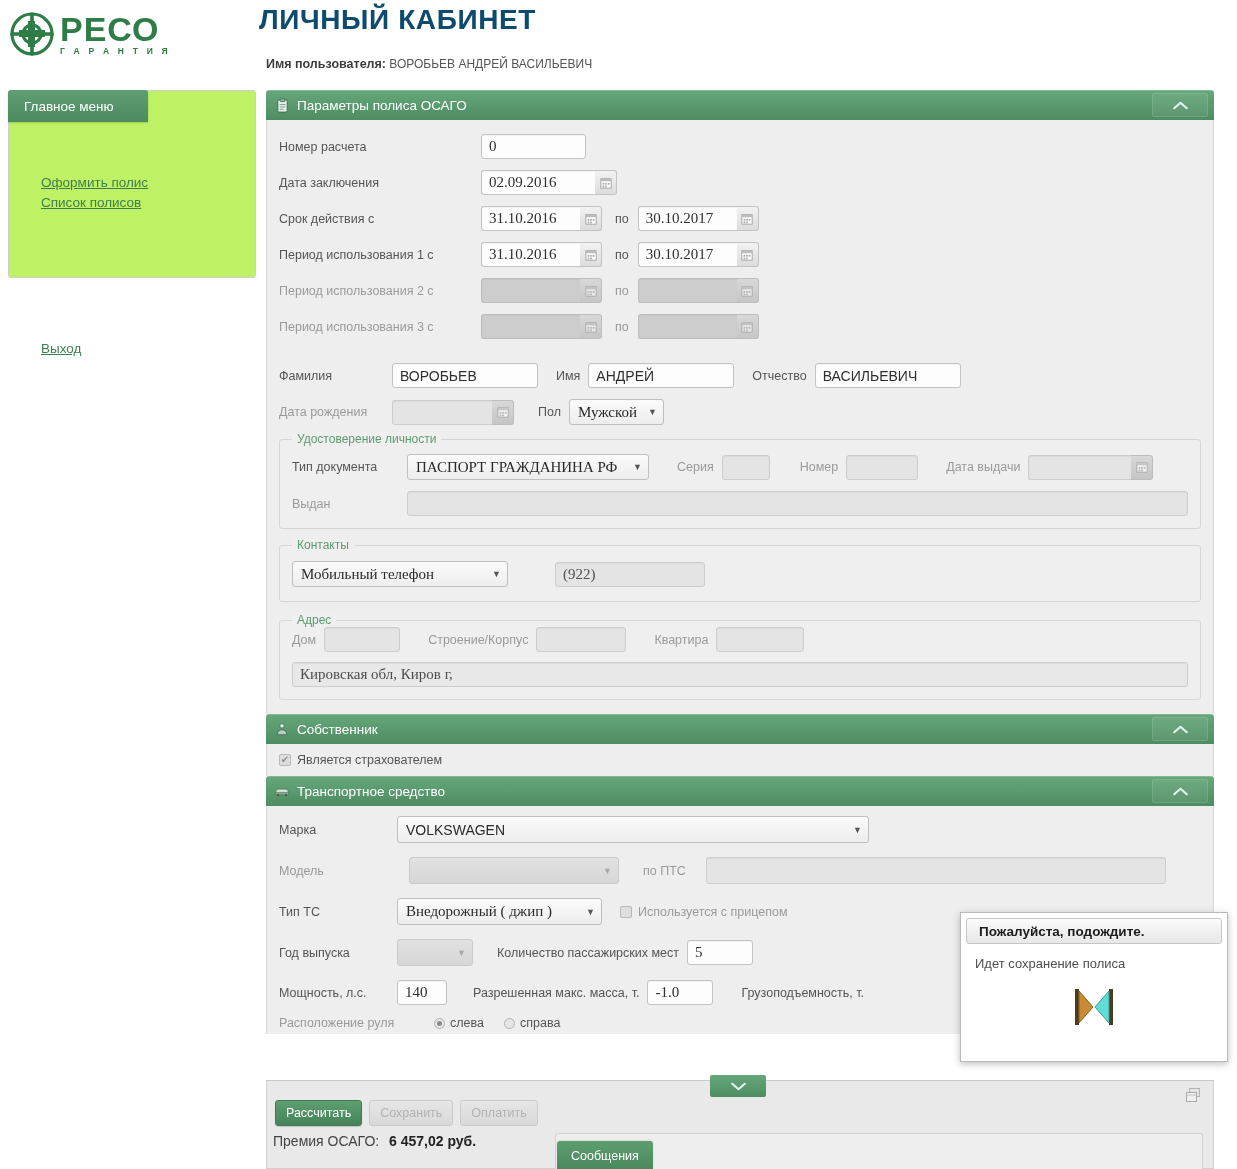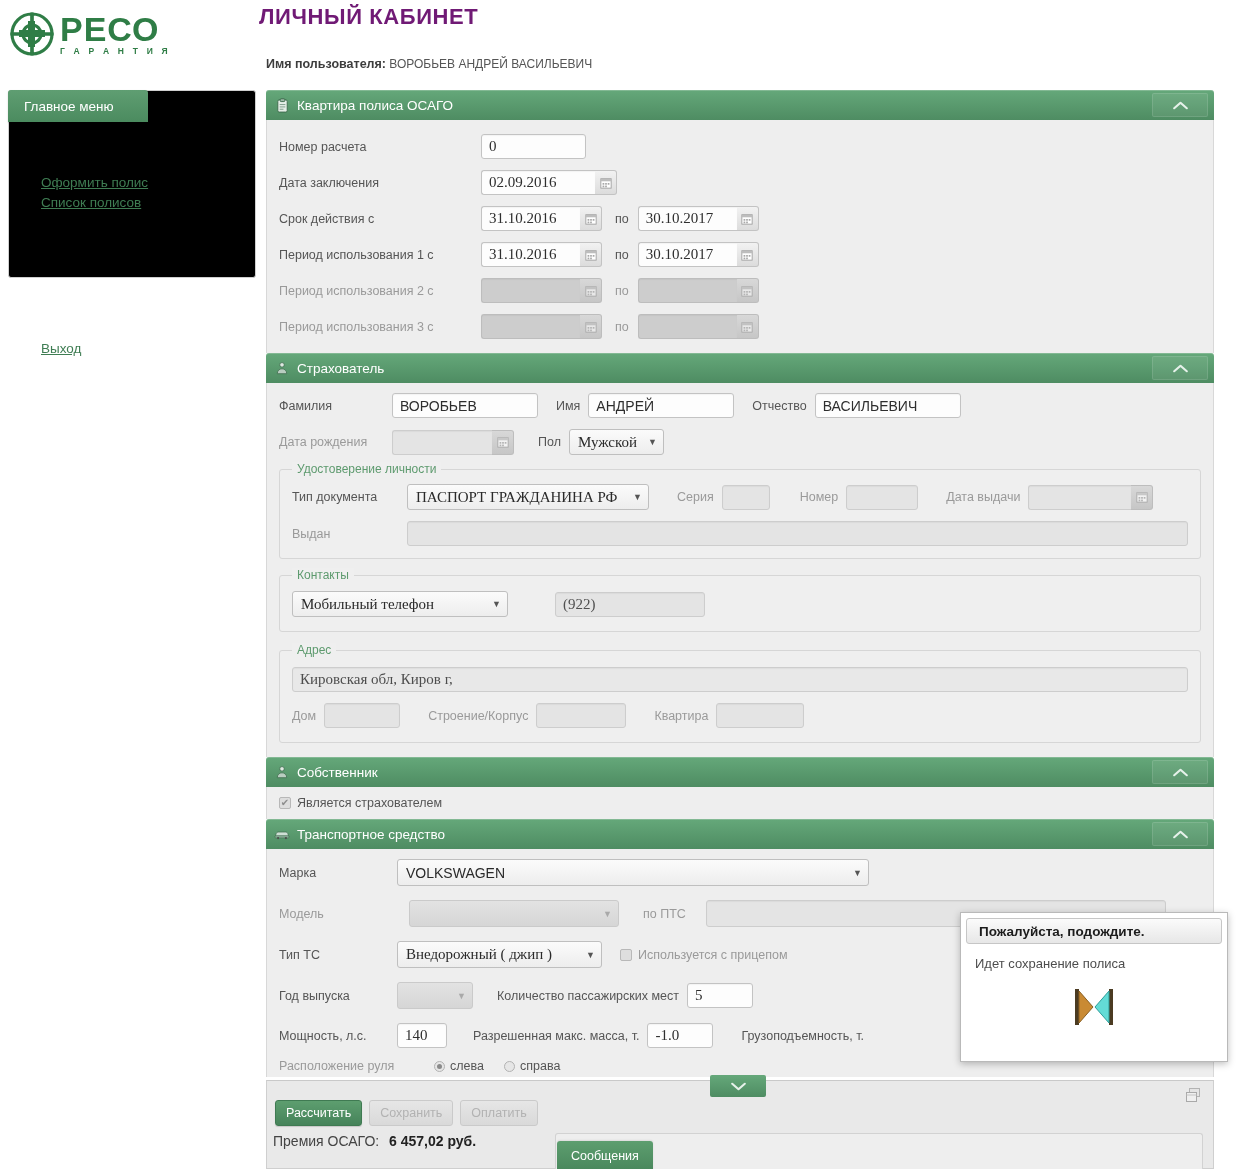--- a/index.html
+++ b/index.html
@@ -29,35 +29,35 @@
     letter-spacing: 1px;
   }
   .logo-sub {
     font-size: 8.5px; font-weight: bold; color: #2f7d46;
     letter-spacing: 3.2px; text-align: right; margin-top: 1px;
   }
 
   
   .title {
     position: absolute; left: 259px; top: 4px;
-    font-size: 22px; font-weight: bold; color: #701a75;
+    font-size: 28px; font-weight: bold; color: #0c4a6e;
     letter-spacing: 0.6px;
   }
   .username-line {
     position: absolute; left: 266px; top: 57px;
     font-size: 12px; color: #555;
   }
   .username-line .lbl { font-weight: bold; color: #3d3d3d; }
   .username-line .val { color: #555; }
 
   
   .sidebar {
     position: absolute; left: 8px; top: 90px;
     width: 248px; height: 188px;
-    background: #000000;
+    background: #bef264;
     border: 1px solid #cfcfcf;
     border-radius: 3px;
     text-decoration: underline;
   }
   .menu-head {
     position: absolute; left: -1px; top: -1px;
     width: 140px; height: 32px;
     background: linear-gradient(#5f9e72, #4b8b5f);
     color: #fff; font-size: 13.5px;
     display: flex; align-items: center; padding-left: 16px;
@@ -346,21 +346,21 @@
       <div class="panel-head">
         <span class="hicon">
           <svg viewBox="0 0 16 16" width="15" height="15" aria-hidden="true">
             <rect x="3" y="2" width="10" height="13" rx="1.5" fill="#e6efe8" stroke="#3d6b4c"></rect>
             <rect x="5.5" y="0.8" width="5" height="3" rx="1" fill="#9fb9a8" stroke="#3d6b4c"></rect>
             <g stroke="#7d9c88" stroke-width="1">
                 <path d="M5 7h6M5 9.5h6M5 12h4"></path>
               </g>
           </svg>
         </span>
-        <span class="htitle">Квартира полиса ОСАГО</span>
+        <span class="htitle">Параметры полиса ОСАГО</span>
         <span class="collapse-btn">
           <svg viewBox="0 0 18 10" width="17" height="9" aria-hidden="true">
             <path d="M2 8 L9 2 L16 8" fill="none" stroke="#e6f1ea" stroke-width="2.4" stroke-linecap="round" stroke-linejoin="round"></path>
           </svg>
         </span>
       </div>
       <div class="panel-body" style="padding-top:14px;">
 
         <div class="row">
           <span class="lbl" style="width:202px">Номер расчета</span>
@@ -532,34 +532,20 @@
                   </g>
                 </svg>
             </span>
           </span>
         </div>
 
       </div>
     </div>
 
     <div class="panel">
-      <div class="panel-head">
-        <span class="hicon">
-          <svg viewBox="0 0 16 16" width="14" height="14" aria-hidden="true">
-            <circle cx="8" cy="4.4" r="2.6" fill="#dfe9e2" stroke="#3d6b4c" stroke-width="0.9"></circle>
-            <path d="M2.6 14.5c0-3.4 2.4-5.6 5.4-5.6s5.4 2.2 5.4 5.6z" fill="#b9cdc0" stroke="#3d6b4c" stroke-width="0.9"></path>
-          </svg>
-        </span>
-        <span class="htitle">Страхователь</span>
-        <span class="collapse-btn">
-          <svg viewBox="0 0 18 10" width="17" height="9" aria-hidden="true">
-            <path d="M2 8 L9 2 L16 8" fill="none" stroke="#e6f1ea" stroke-width="2.4" stroke-linecap="round" stroke-linejoin="round"></path>
-          </svg>
-        </span>
-      </div>
       <div class="panel-body">
 
         <div class="row">
           <span class="lbl" style="width:113px">Фамилия</span>
           <span class="inp sans" style="width:146px;font-size:14px">ВОРОБЬЕВ</span>
           <span class="lbl" style="margin:0 8px 0 18px">Имя</span>
           <span class="inp sans" style="width:146px;font-size:14px">АНДРЕЙ</span>
           <span class="lbl" style="margin:0 8px 0 18px">Отчество</span>
           <span class="inp sans" style="width:146px;font-size:14px">ВАСИЛЬЕВИЧ</span>
         </div>
@@ -633,30 +619,30 @@
             <span class="sel" style="width:216px">
               <span>Мобильный телефон</span>
               <span class="arr">▼</span>
             </span>
             <span class="inp lightdis" style="width:150px;margin-left:47px;color:#505050">(922)</span>
           </div>
         </div>
 
         <div class="fs" style="margin-top:18px;margin-bottom:2px;">
           <span class="legend">Адрес</span>
-          <div class="row" style="margin-top:10px;">
-            <span class="inp lightdis" style="width:897px;color:#4d4d4d;background:#e8e8e8">Кировская обл, Киров г,</span>
-          </div>
           <div class="row" style="margin-bottom:4px;">
             <span class="lbl dim" style="margin-right:8px">Дом</span>
             <span class="inp lightdis" style="width:76px"></span>
             <span class="lbl dim" style="margin:0 8px 0 28px">Строение/Корпус</span>
             <span class="inp lightdis" style="width:90px"></span>
             <span class="lbl dim" style="margin:0 8px 0 28px">Квартира</span>
             <span class="inp lightdis" style="width:88px"></span>
+          </div>
+          <div class="row" style="margin-top:10px;">
+            <span class="inp lightdis" style="width:897px;color:#4d4d4d;background:#e8e8e8">Кировская обл, Киров г,</span>
           </div>
         </div>
 
       </div>
     </div>
 
     <div class="panel">
       <div class="panel-head">
         <span class="hicon">
           <svg viewBox="0 0 16 16" width="14" height="14" aria-hidden="true">

